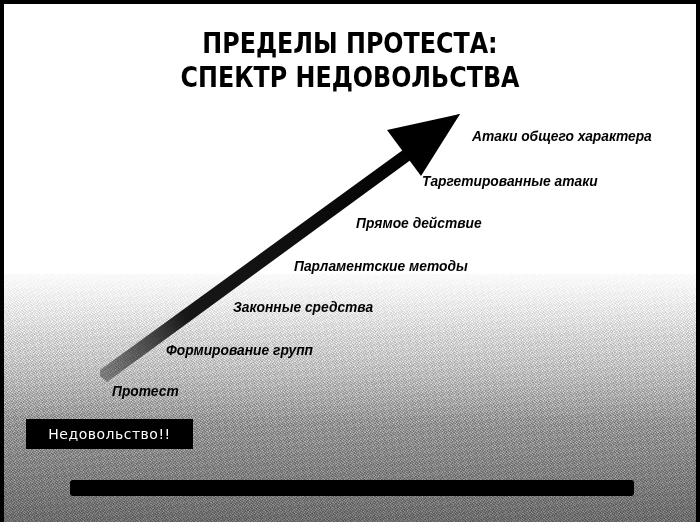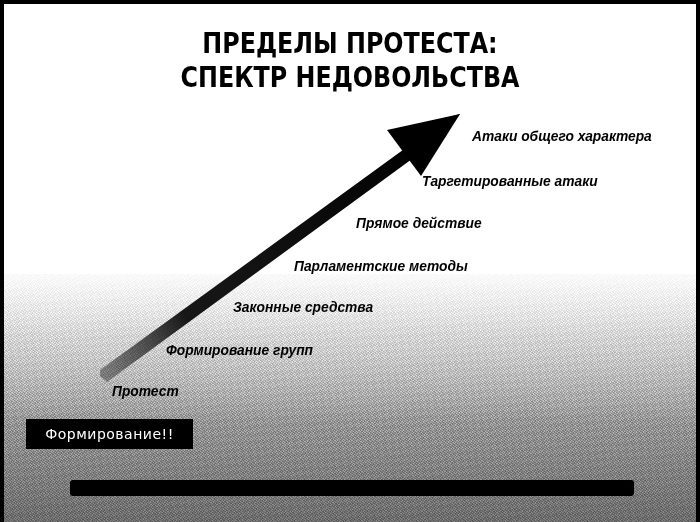--- a/index.html
+++ b/index.html
@@ -71,17 +71,17 @@
 
   <div class="step" style="left:468px; top:123px;">Атаки общего характера</div>
   <div class="step" style="left:418px; top:168px;">Таргетированные атаки</div>
   <div class="step" style="left:352px; top:210px;">Прямое действие</div>
   <div class="step" style="left:290px; top:253px;">Парламентские методы</div>
   <div class="step" style="left:229px; top:294px;">Законные средства</div>
   <div class="step" style="left:162px; top:337px;">Формирование групп</div>
   <div class="step" style="left:108px; top:378px;">Протест</div>
 
   <div class="box">
-    <span>Формирование!!</span>
+    <span>Недовольство!!</span>
   </div>
 
   <div class="caption"></div>
 </div>
 
 </body></html>

